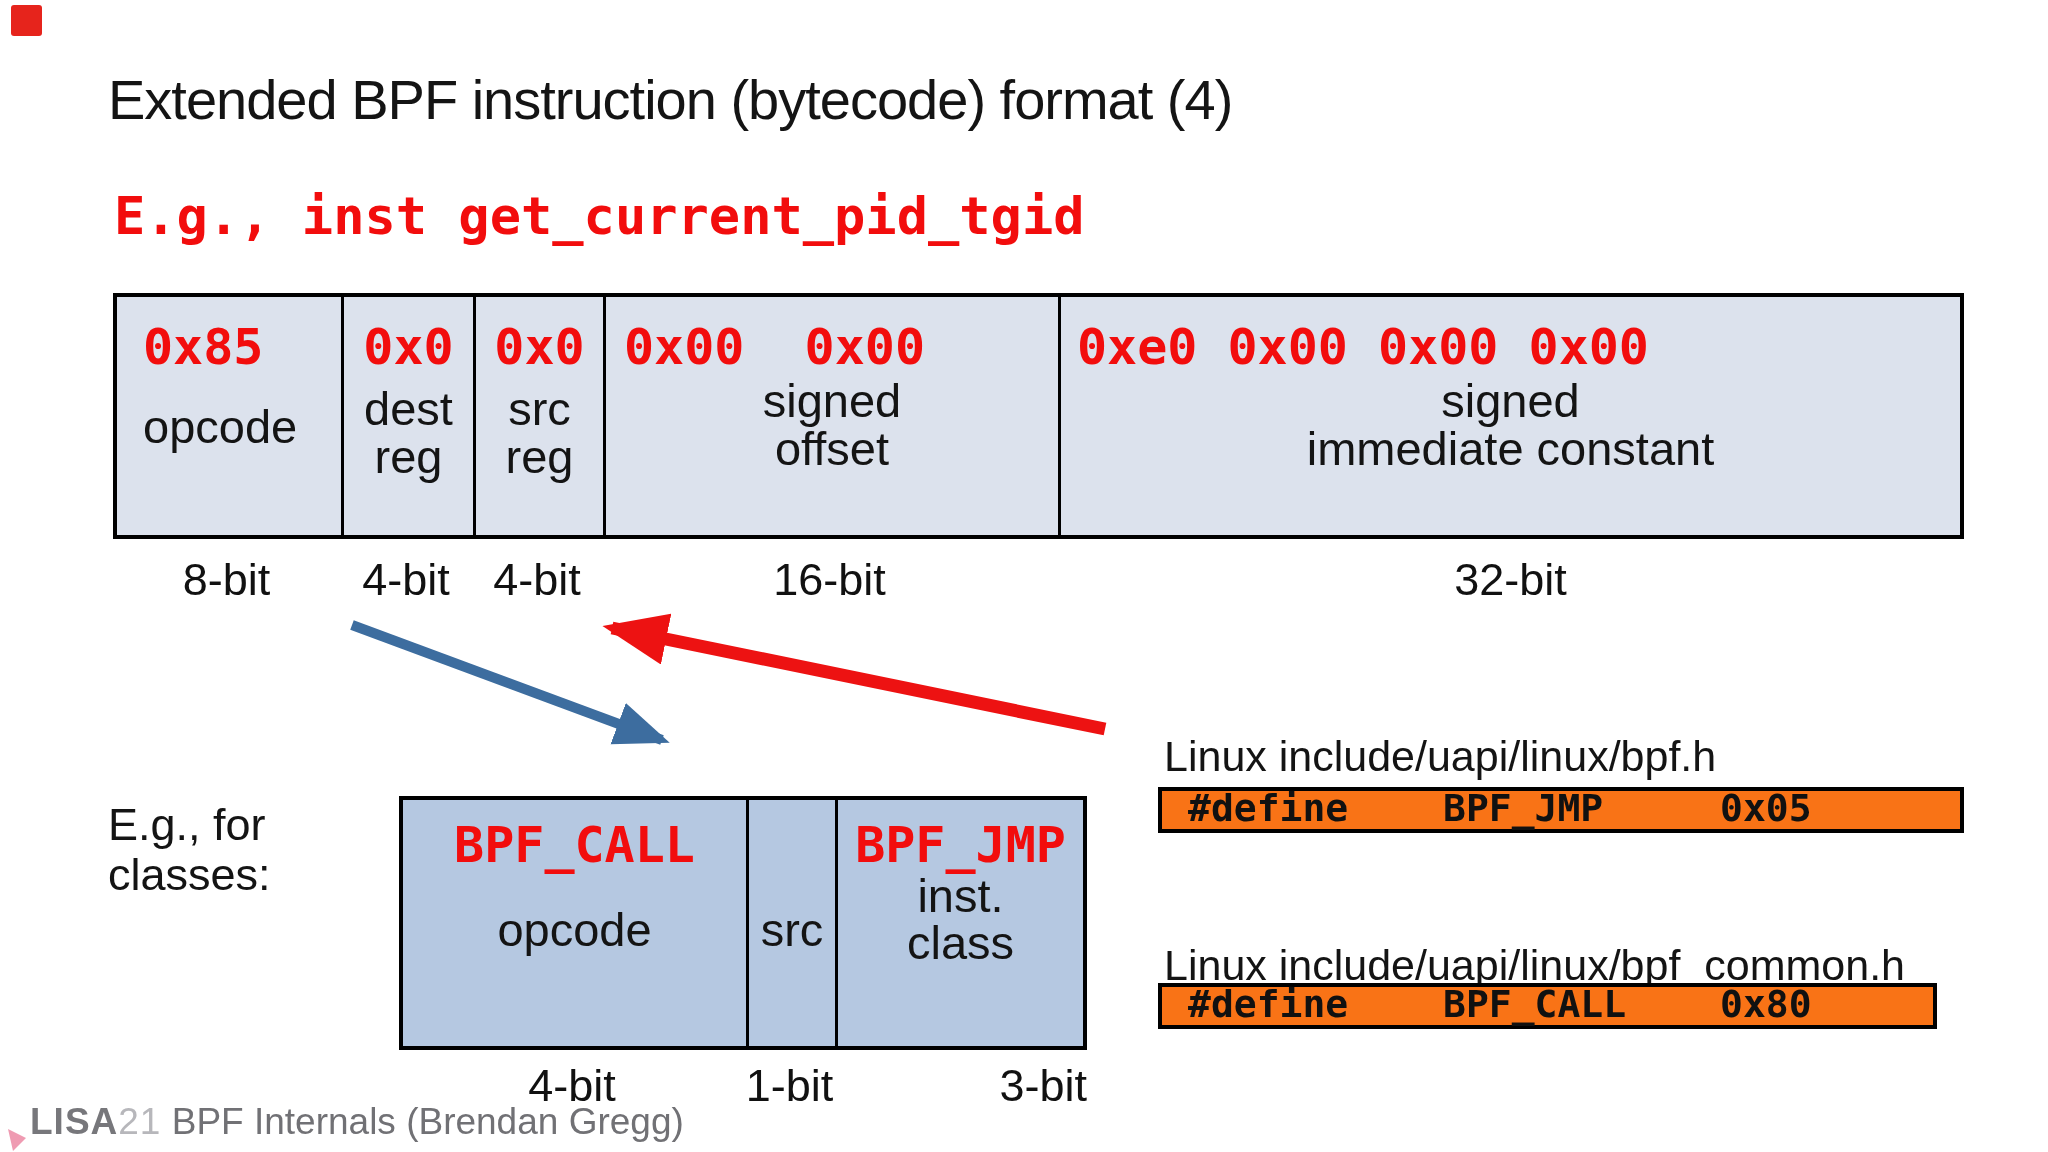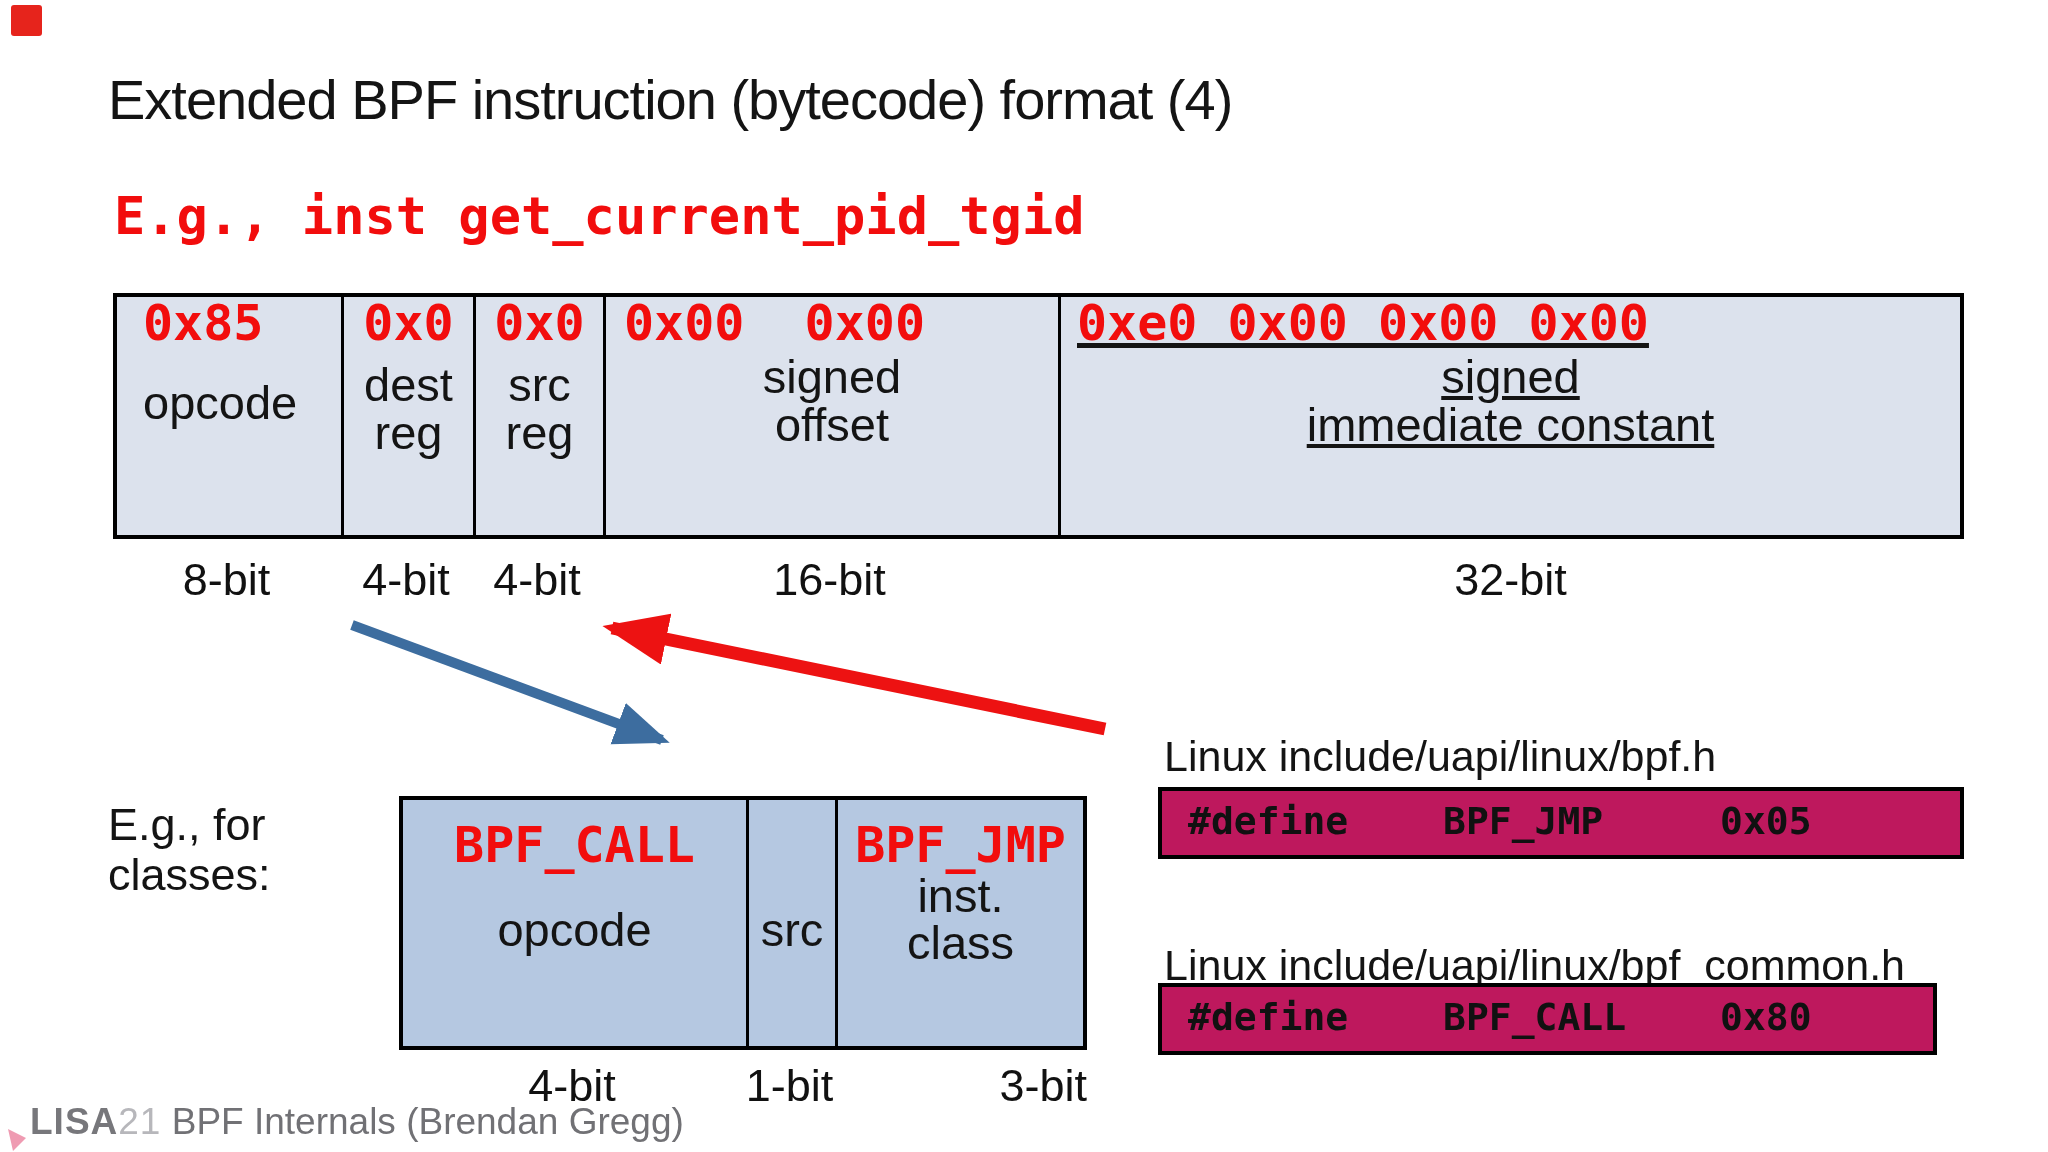--- a/index.html
+++ b/index.html
@@ -11,22 +11,22 @@
 
   .title{position:absolute;left:108px;top:54px;font-size:56px;line-height:92px;
          letter-spacing:-1px;color:#141414;white-space:nowrap;}
 
   .subtitle{position:absolute;left:114px;top:188px;font-size:52px;line-height:56px;
             font-family:"DejaVu Sans Mono",monospace;font-weight:700;color:#f20d0d;white-space:pre;}
 
   
   .itable{position:absolute;left:113px;top:293px;width:1851px;height:246px;display:flex;
           background:#dce2ed;border:4px solid #000;box-sizing:border-box;}
-  .icell{border-right:3px solid #000;box-sizing:border-box;display:block;}
-  .icell:last-child{border-right:none;flex:1;text-decoration:underline;}
+  .icell{border-right:3px solid #000;box-sizing:border-box;padding-top:24px;display:block;}
+  .icell:last-child{border-right:none;flex:1;}
   .ic1{width:227px;padding-left:26px;}
   .ic2{width:132px;text-align:center;}
   .ic3{width:130px;text-align:center;}
   .ic4{width:455px;}
   .hex{font-family:"DejaVu Sans Mono",monospace;font-weight:700;font-size:50px;line-height:52px;
        color:#f20d0d;white-space:pre;}
   .ic4 .hex{padding-left:18px;}
   .icell:last-child .hex{padding-left:16px;}
   .lbl{font-size:47px;line-height:48px;color:#141414;}
   .ic1 .lbl{margin-top:30px;}
@@ -48,21 +48,21 @@
   .oc1 .lbl{margin-top:36px;}
   .oc2 .lbl{margin-top:86px;}
   .ocell:last-child .lbl{margin-top:2px;line-height:47px;}
 
   .obitlab{position:absolute;top:1062px;font-size:45px;line-height:48px;text-align:center;color:#111;}
   .obl1{left:399px;width:346px;} .obl2{left:745px;width:89px;} .obl3{left:834px;width:253px;text-align:right;}
 
   
   .def-head{position:absolute;left:1164px;font-size:43px;line-height:50px;color:#141414;white-space:nowrap;}
   .dh1{top:731px;} .dh2{top:940px;}
-  .defbox{position:absolute;left:1158px;height:72px;background:#be185d;border:4px solid #000;
+  .defbox{position:absolute;left:1158px;height:46px;background:#f97316;border:4px solid #000;
           box-sizing:border-box;}
   .db1{top:787px;width:806px;} .db2{top:983px;width:779px;}
   .defbox span{position:absolute;top:50%;transform:translateY(-54%);
                font-family:"DejaVu Sans Mono",monospace;font-weight:700;font-size:38px;color:#111;
                white-space:pre;}
   .d-dir{left:26px;} .d-sym{left:281px;} .d-val{left:558px;}
 
   
   .footer{position:absolute;left:30px;top:1102px;font-size:37px;line-height:40px;white-space:nowrap;}
   .f-brand{font-weight:700;color:#77777b;letter-spacing:1px;}

